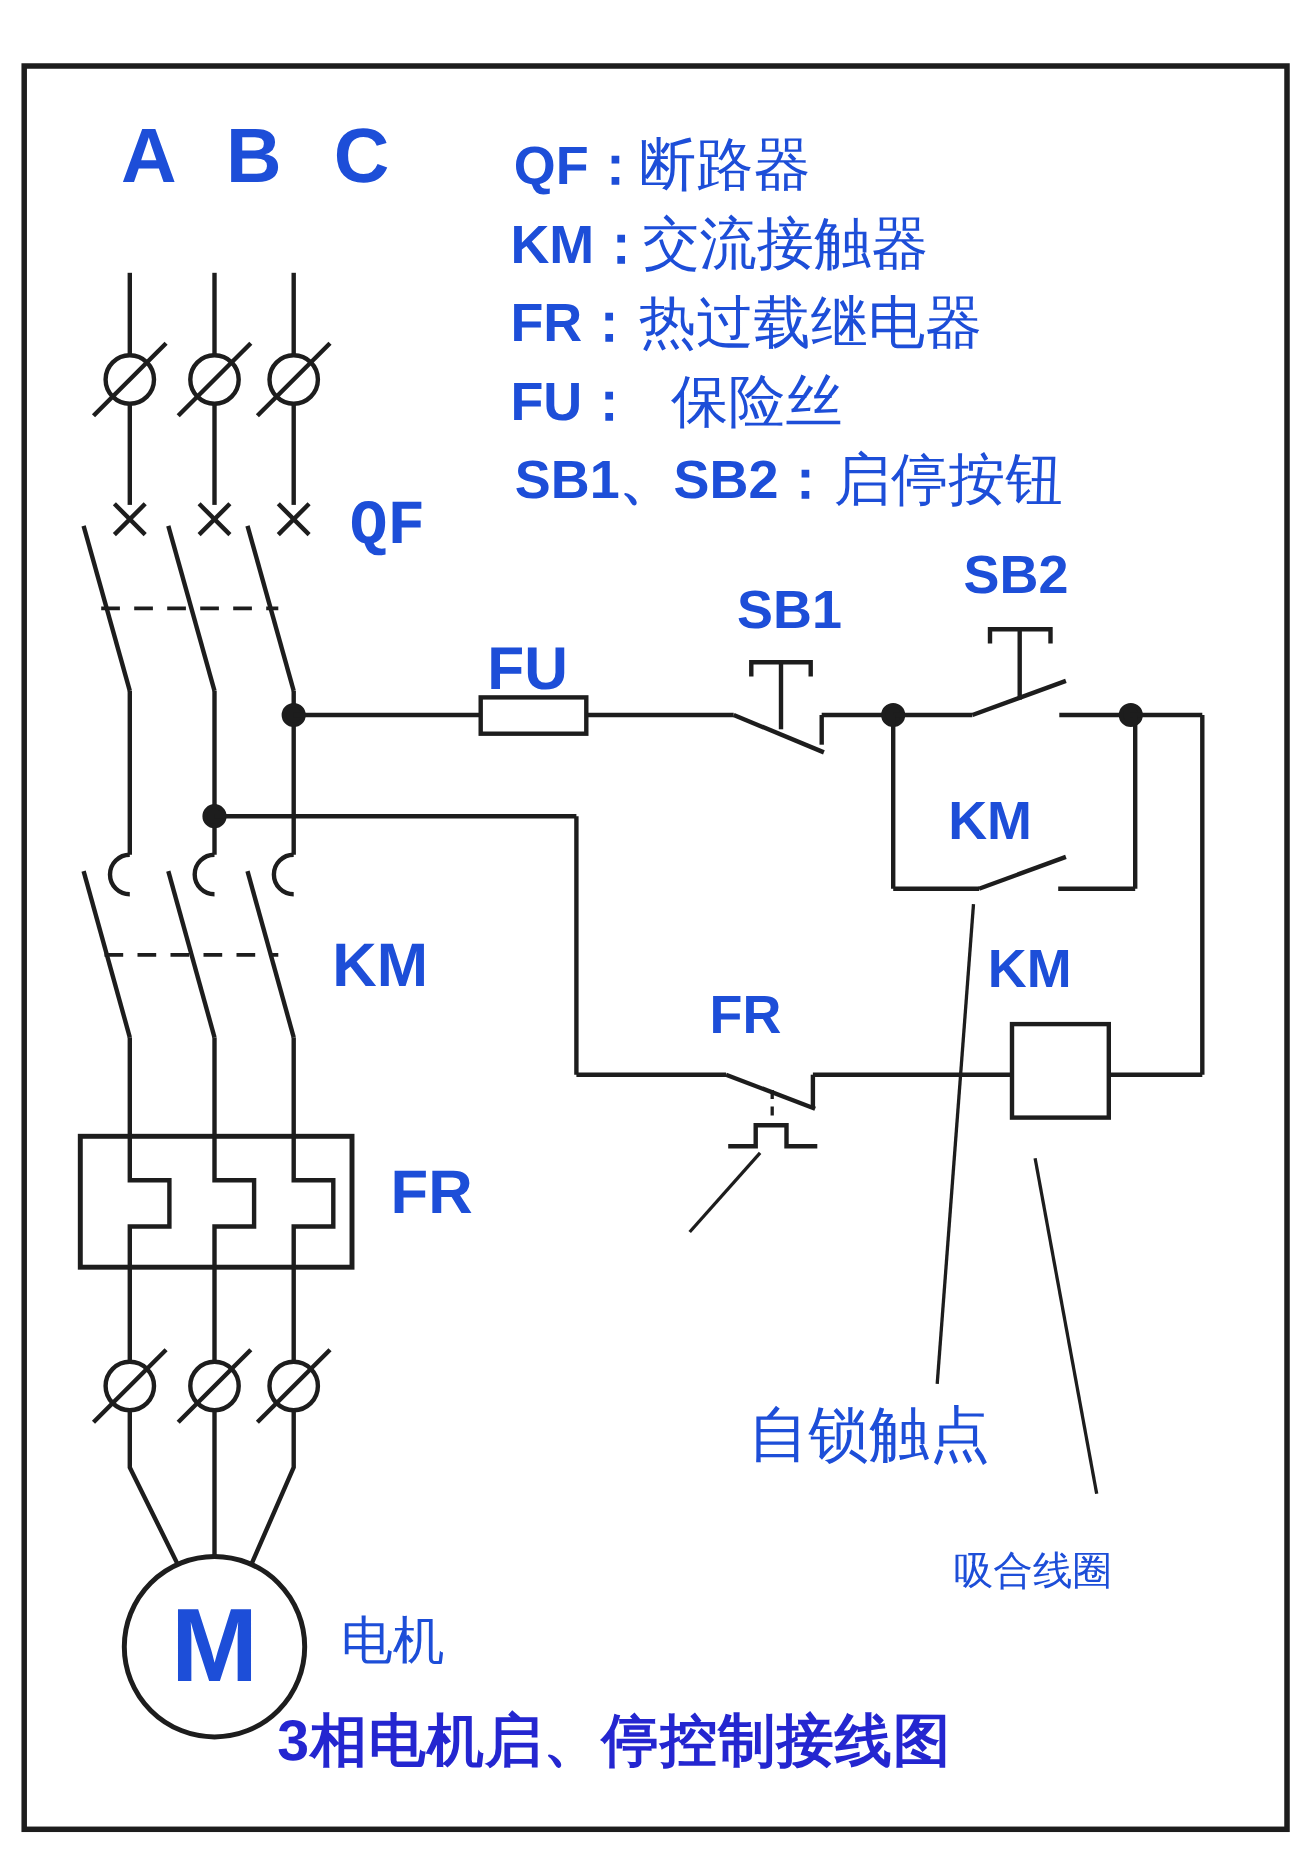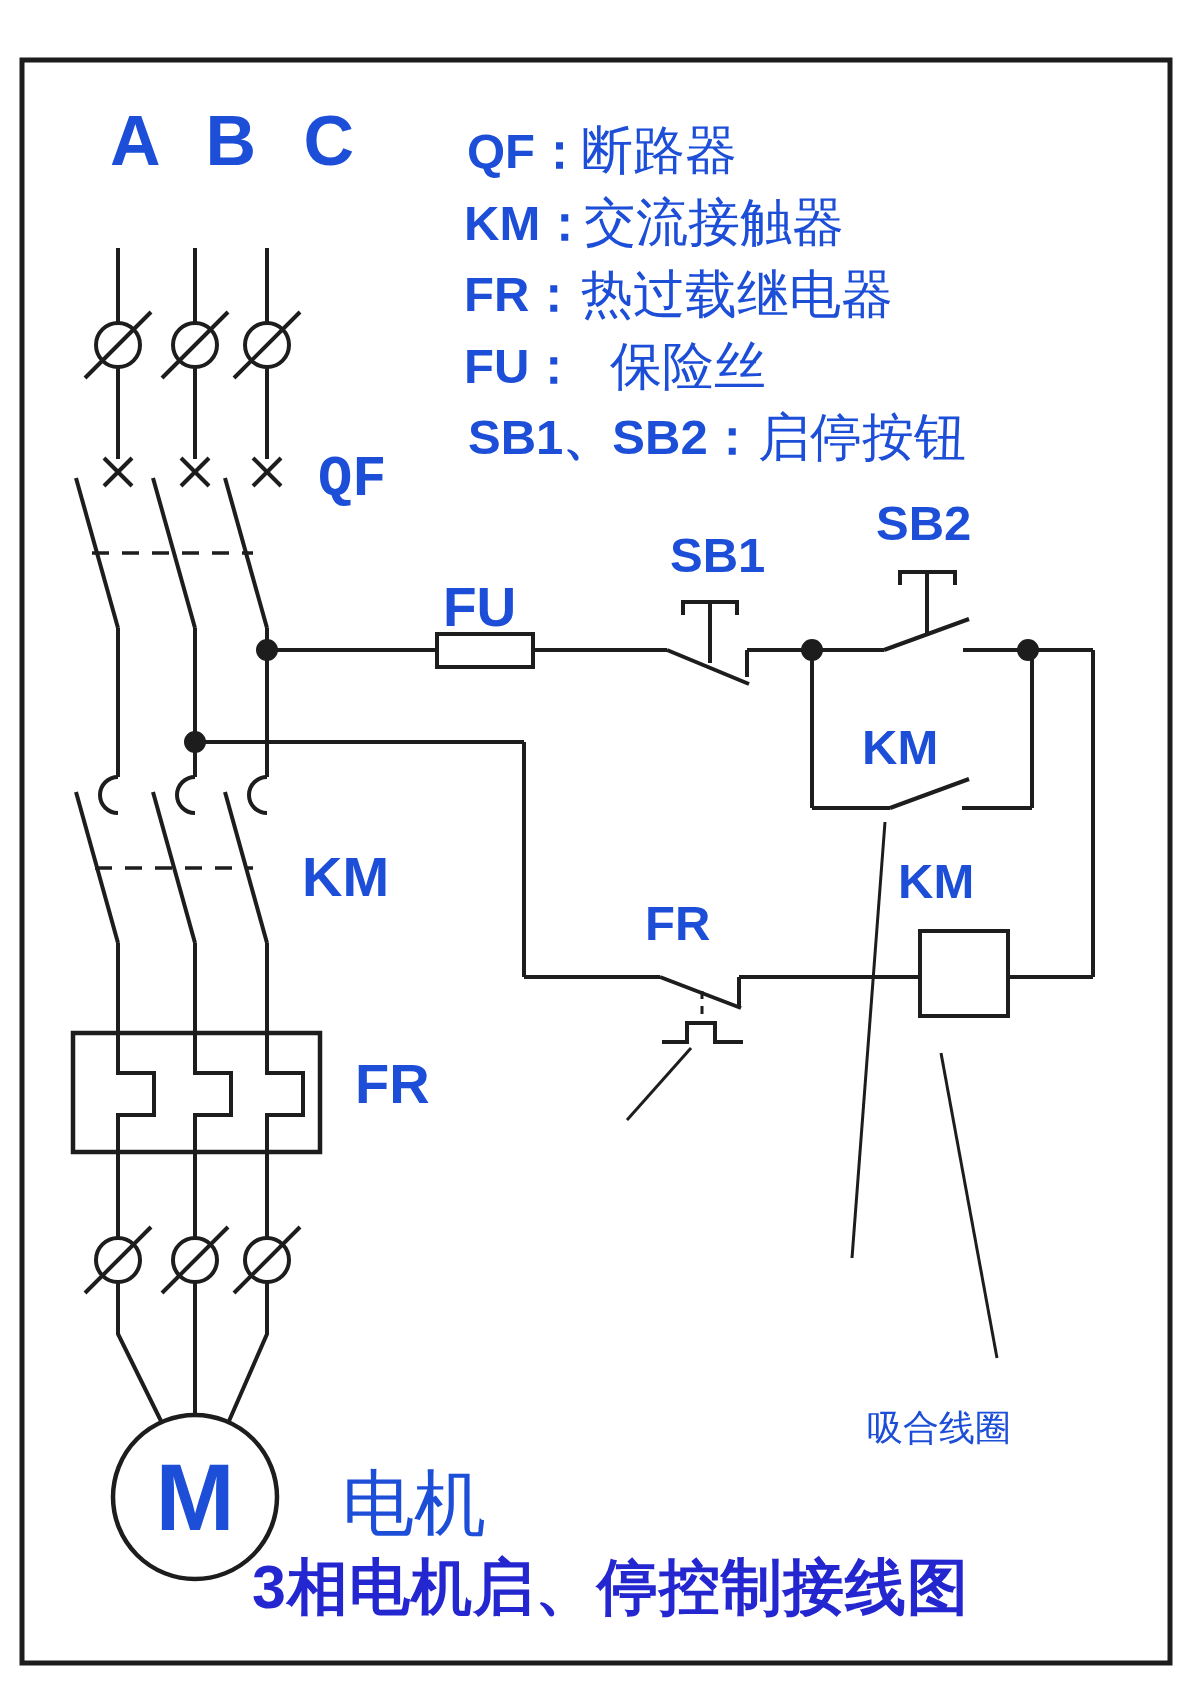--- a/index.html
+++ b/index.html
@@ -19,23 +19,23 @@
   .sb1{left:670px;top:531px;font-size:49px;}
   .sb2{left:876px;top:499px;font-size:49px;}
   .km-aux{left:862px;top:723px;font-size:49px;}
   .km-coil{left:898px;top:857px;font-size:49px;}
   .fr-contact{left:645px;top:899px;font-size:49px;}
   .km-main{left:302px;top:849px;font-size:56px;}
   .fr-box{left:355px;top:1056px;font-size:56px;}
   .thermal{left:478px;top:1116px;font-size:55px;}
   .selflock{left:680px;top:1277px;font-size:55px;}
   .coil{left:867px;top:1379px;font-size:36px;margin-top:31px;}
-  .motor{left:310px;top:1467px;font-size:72px;margin-left:32px;}
+  .motor{left:310px;top:1467px;font-size:47px;}
   .m-letter{left:195px;top:1497px;font-size:95px;transform:translate(-50%,-50%);}
-  .title{left:252px;top:1557px;font-size:61px;font-weight:bold;letter-spacing:1px;}
+  .title{left:252px;top:1557px;font-size:52px;font-weight:bold;letter-spacing:1px;}
 </style>
 </head>
 <body>
 
 <div id="stage">
 
   <svg id="wires" width="1190" height="1683" viewBox="0 0 1190 1683" stroke="#1d1d1d" stroke-width="4" fill="none">
 
     <rect x="22" y="60" width="1148" height="1603" stroke-width="5"></rect>
 
@@ -177,16 +177,17 @@
   <div class="lbl lat sb1">SB1</div>
   <div class="lbl lat sb2">SB2</div>
   <div class="lbl lat km-aux">KM</div>
   <div class="lbl lat km-coil">KM</div>
   <div class="lbl lat fr-contact">FR</div>
   <div class="lbl lat km-main">KM</div>
   <div class="lbl lat fr-box">FR</div>
   <div class="lbl lat m-letter">M</div>
   <div class="lbl cjk motor">电机</div>
 
+  <div class="lbl cjk selflock">自锁触点</div>
   <div class="lbl cjk coil">吸合线圈</div>
 
   <div class="lbl cjk title" style="color: rgb(36, 38, 208);">3相电机启、停控制接线图</div>
 </div>
 
 </body></html>

